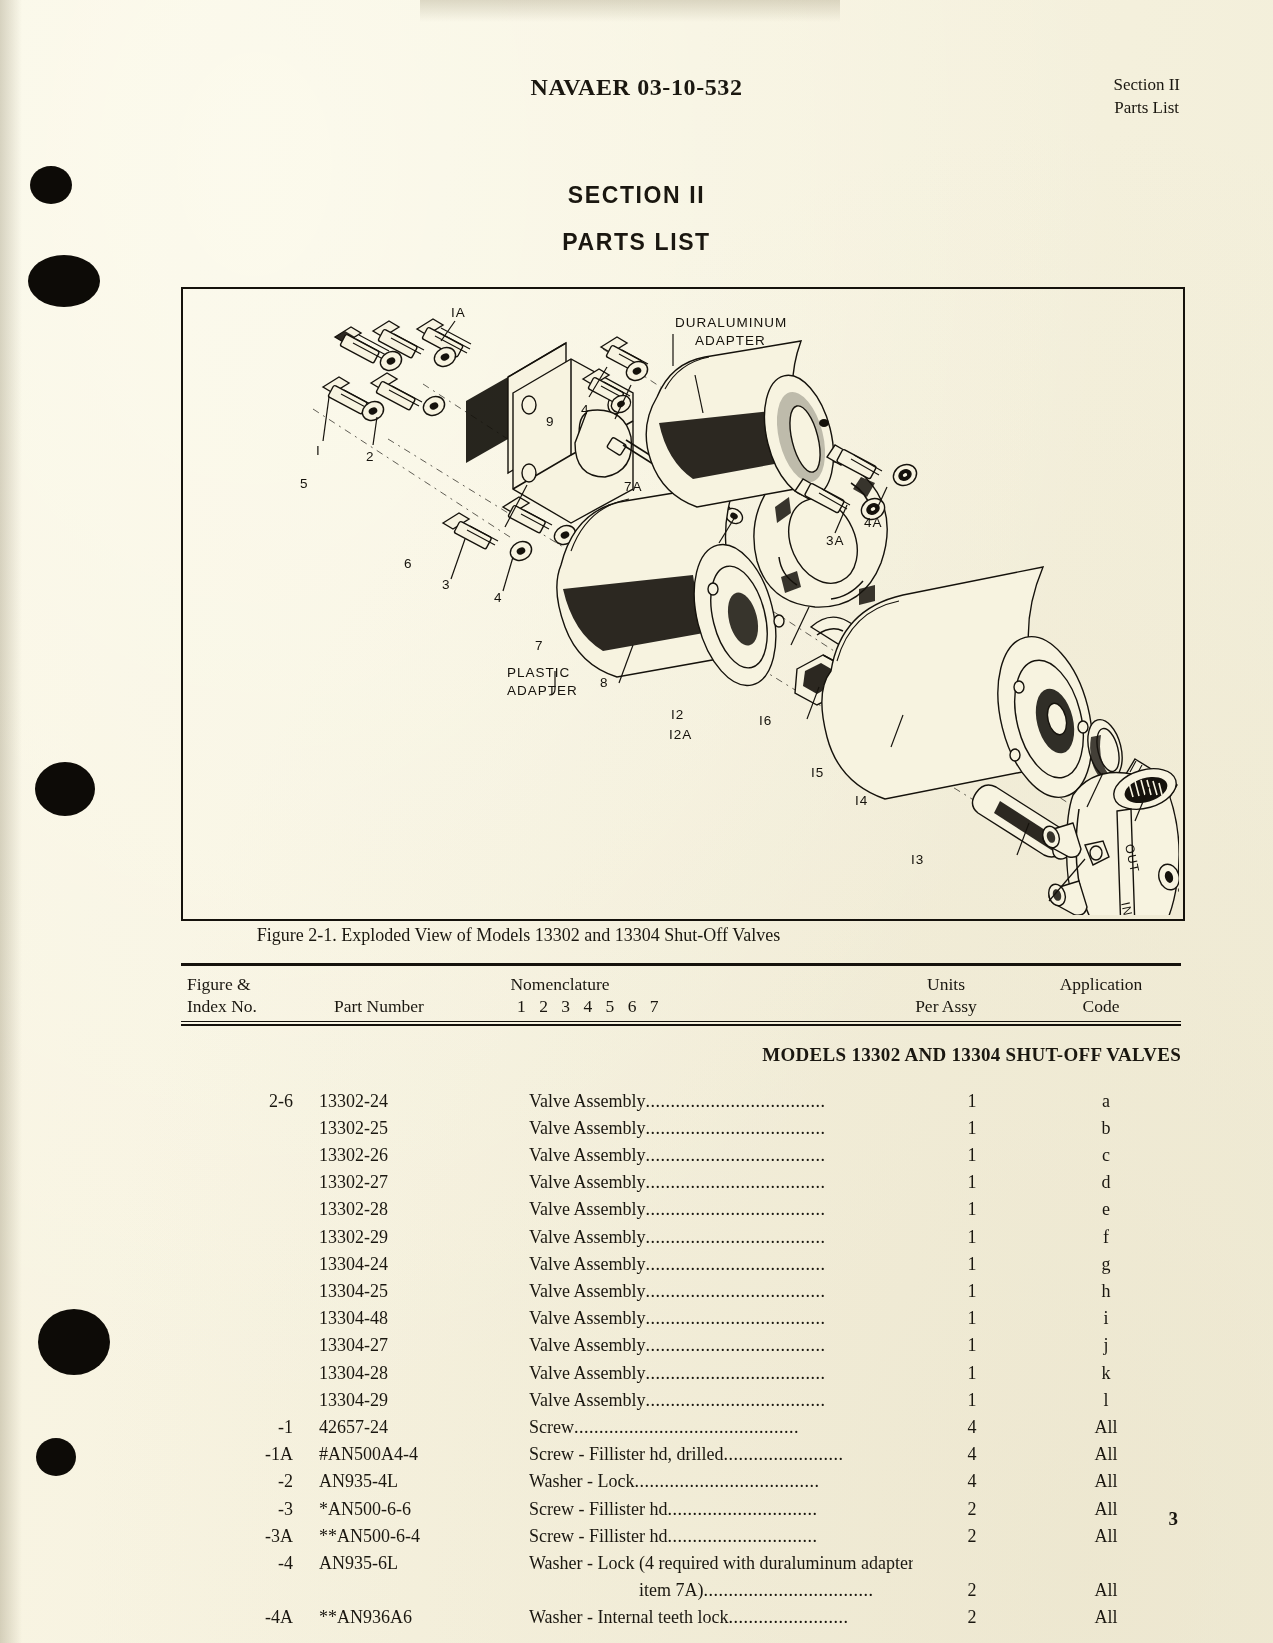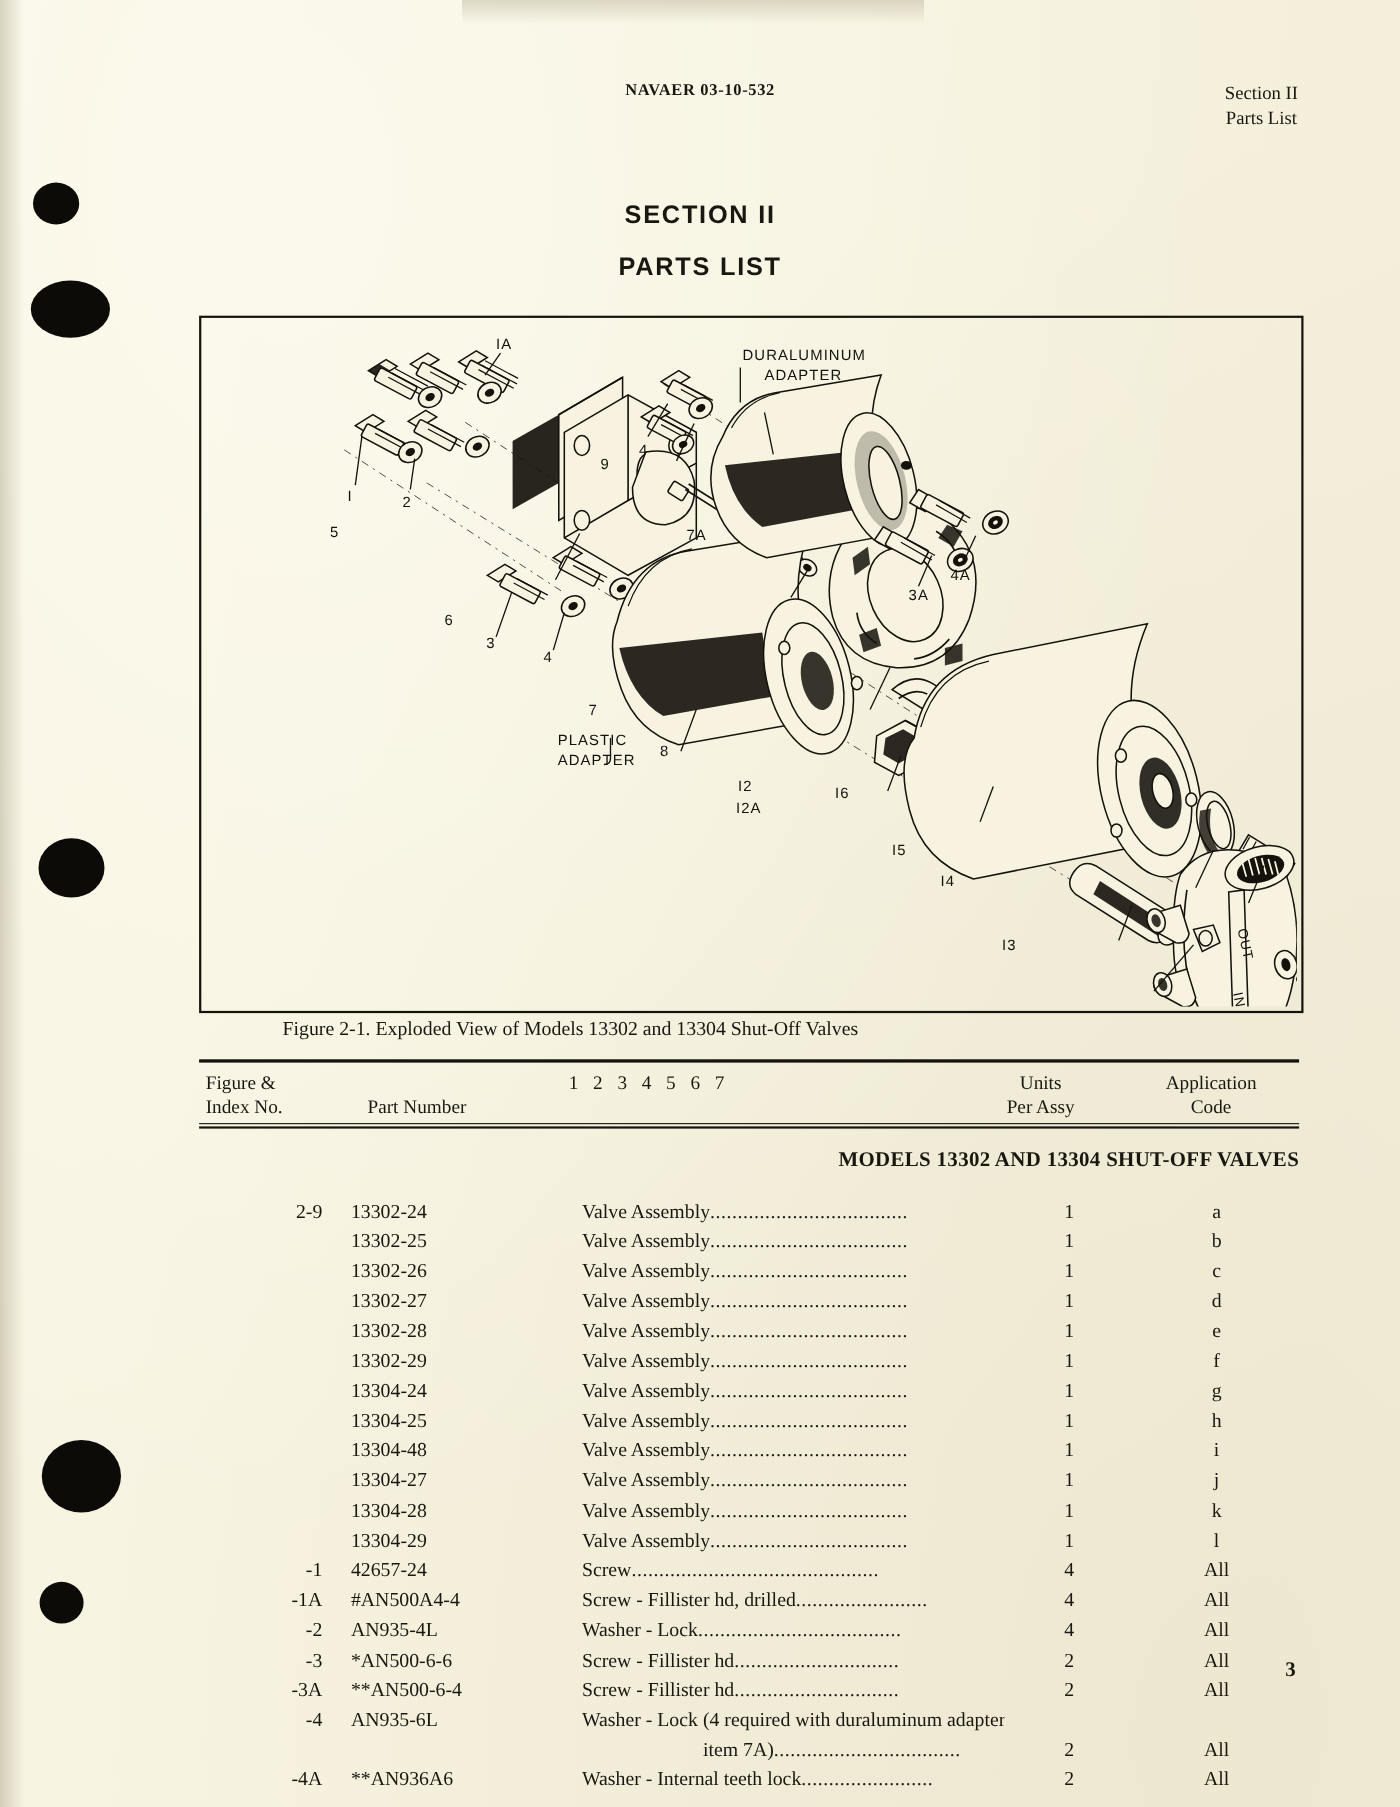--- a/index.html
+++ b/index.html
@@ -33,21 +33,21 @@
 
   
   .punch{position:absolute;background:#0d0b07;border-radius:50%;}
 
   
   .page{position:absolute;left:0;top:0;width:1273px;height:1643px;}
 
   
   .hdr-center{
     position:absolute;left:0;top:74px;width:1273px;text-align:center;
-    font-size:15px;font-weight:700;letter-spacing:.6px;
+    font-size:24px;font-weight:700;letter-spacing:.6px;
   }
   .hdr-right{
     position:absolute;right:93px;top:73px;text-align:center;
     font-size:17px;line-height:23px;
   }
 
   
   .sec-title{
     position:absolute;left:0;width:1273px;text-align:center;
     font-family:"Liberation Sans", sans-serif;
@@ -502,41 +502,42 @@
     <div class="thead">
       <div class="th th-fig">
         <div>Figure &amp;</div>
         <div>Index No.</div>
       </div>
       <div class="th th-pn">
         <div style="height:22px"></div>
         <div>Part Number</div>
       </div>
       <div class="th th-nom">
+        <div class="nom-head-top">Nomenclature</div>
         <div class="nom-head-bot">1  2  3  4  5  6  7</div>
       </div>
       <div class="th th-units">
         <div>Units</div>
         <div>Per Assy</div>
       </div>
       <div class="th th-app">
         <div>Application</div>
         <div>Code</div>
       </div>
     </div>
 
     <div class="rule rule-thin"></div>
     <div class="rule-gap"></div>
     <div class="rule rule-thin"></div>
 
     <div class="group-title">MODELS 13302 AND 13304 SHUT-OFF VALVES</div>
 
     <div class="rows" id="table-rows">
         <div class="row">
-          <div class="c-fig">2-9</div>
+          <div class="c-fig">2-6</div>
           <div class="c-pn">13302-24</div>
           <div class="c-nom"><span>Valve Assembly</span><span class="leader">....................................</span></div>
           <div class="c-units">1</div>
           <div class="c-app">a</div>
         </div>
         <div class="row">
           <div class="c-fig"></div>
           <div class="c-pn">13302-25</div>
           <div class="c-nom"><span>Valve Assembly</span><span class="leader">....................................</span></div>
           <div class="c-units">1</div>

